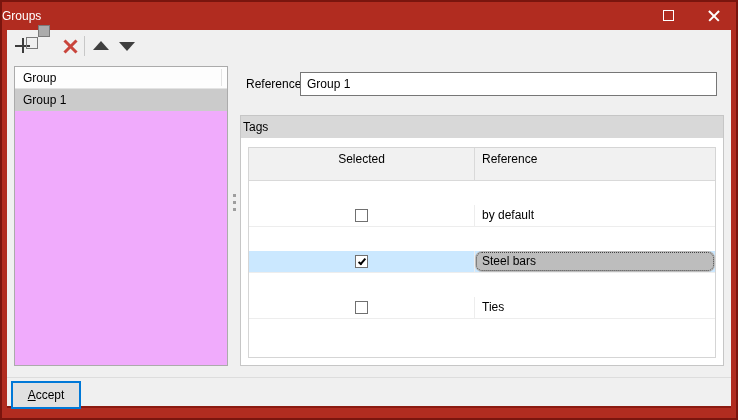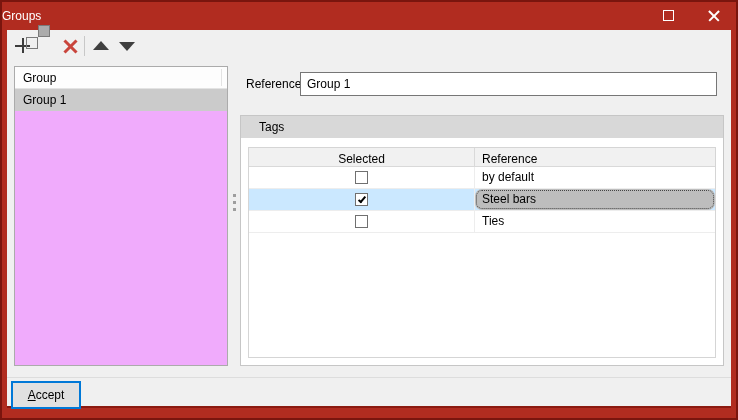--- a/index.html
+++ b/index.html
@@ -65,30 +65,30 @@
   .ref-label{position:absolute;left:239px;top:42px;height:24px;line-height:24px;font-size:12px;color:#000;}
   .ref-input{
     position:absolute;left:293px;top:42px;width:417px;height:24px;
     border:1px solid #767676;background:#ffffff;font-size:12px;padding:0 6px;outline:none;color:#000;
   }
   
   .tags-box{
     position:absolute;left:233px;top:85px;width:484px;height:251px;
     border:1px solid #C6C6C6;background:#ffffff;
   }
-  .tags-title-bar{height:22px;line-height:22px;background:#D8D8D8;padding-left:18px;font-size:12px;color:#000;}
+  .tags-title-bar{height:22px;line-height:22px;background:#D8D8D8;padding-left:2px;font-size:12px;color:#000;}
   .tags-table{
     position:absolute;left:7px;top:31px;width:468px;height:211px;
     border:1px solid #D5D5D5;background:#ffffff;overflow:hidden;
   }
-  .thead{display:flex;height:19px;background:#F1F1F1;border-bottom:1px solid #D9D9D9;}
+  .thead{display:flex;height:33px;background:#F1F1F1;border-bottom:1px solid #D9D9D9;}
   .th{font-size:12px;line-height:23px;color:#000;}
   .th-sel{width:226px;text-align:center;border-right:1px solid #D9D9D9;}
   .th-ref{flex:1;padding-left:7px;text-align:left;}
-  .trow{display:flex;height:22px;border-bottom:1px solid #EDEDED;background:#ffffff;}
+  .trow{display:flex;height:22px;border-bottom:1px solid #EDEDED;background:#ffffff;margin-top:24px;}
   .trow.highlighted{background:#CBE8FF;}
   .cell{height:21px;font-size:12px;line-height:21px;color:#000;}
   .col-sel{width:226px;display:flex;align-items:center;justify-content:center;border-right:1px solid #EDEDED;}
   .col-ref{flex:1;padding-left:7px;}
   .col-ref.focused{background:#BDBDBD;outline:1px dotted #444;outline-offset:-2px;border-radius:7px;}
   .checkbox{width:13px;height:13px;border:1px solid #707070;background:#ffffff;position:relative;}
   .check{position:absolute;left:3.5px;top:0.5px;width:4px;height:8px;border-right:2px solid #000;border-bottom:2px solid #000;transform:rotate(40deg);}
   
   .footer-sep{position:absolute;left:0;right:0;top:347px;height:1px;background:#DDDDDD;}
   .btn{

